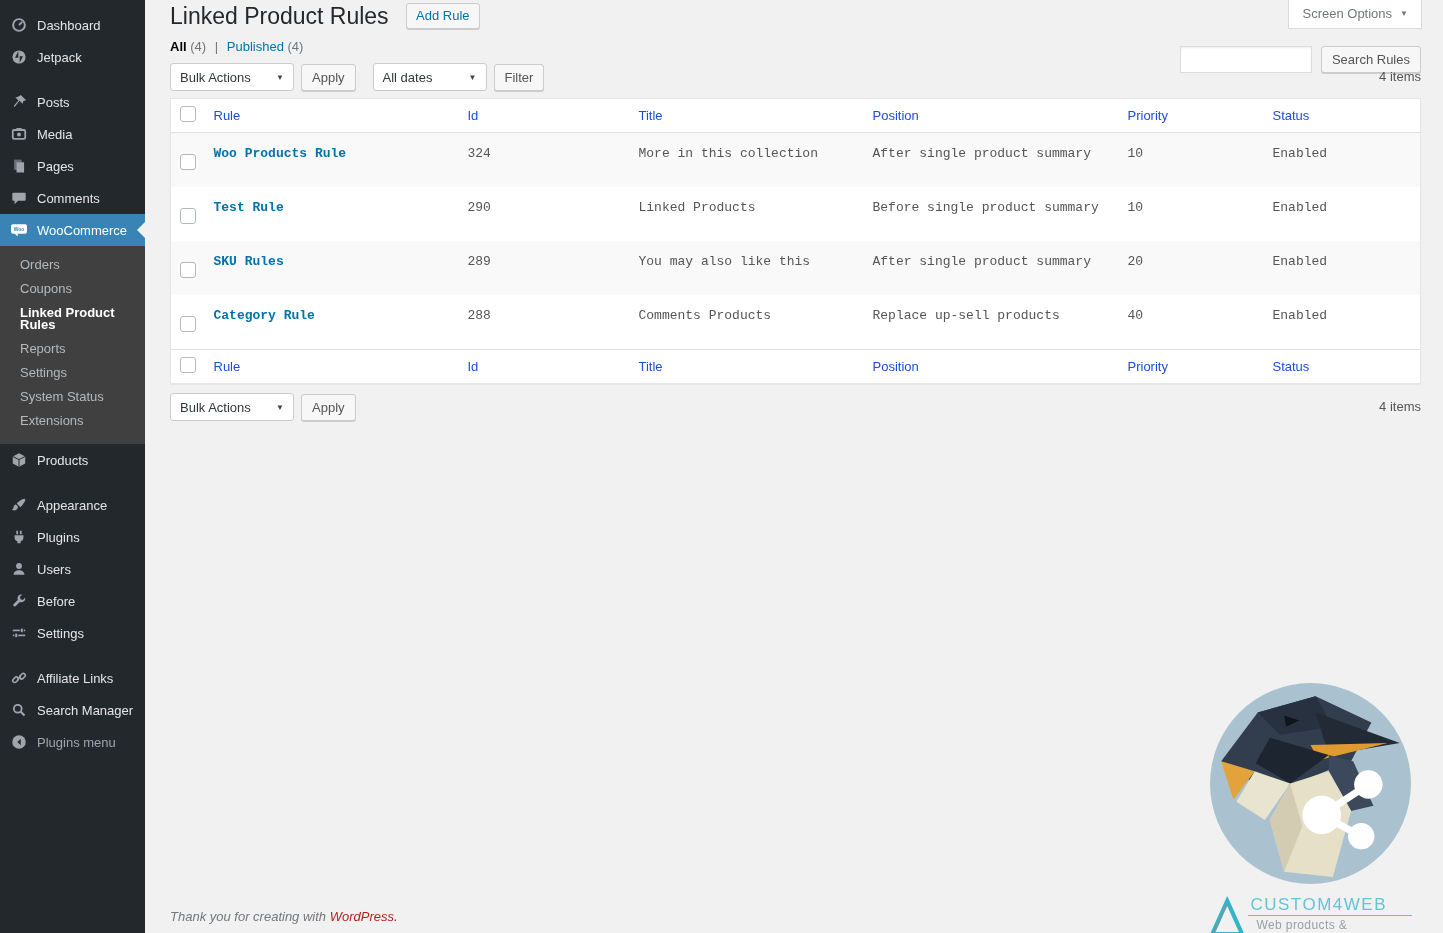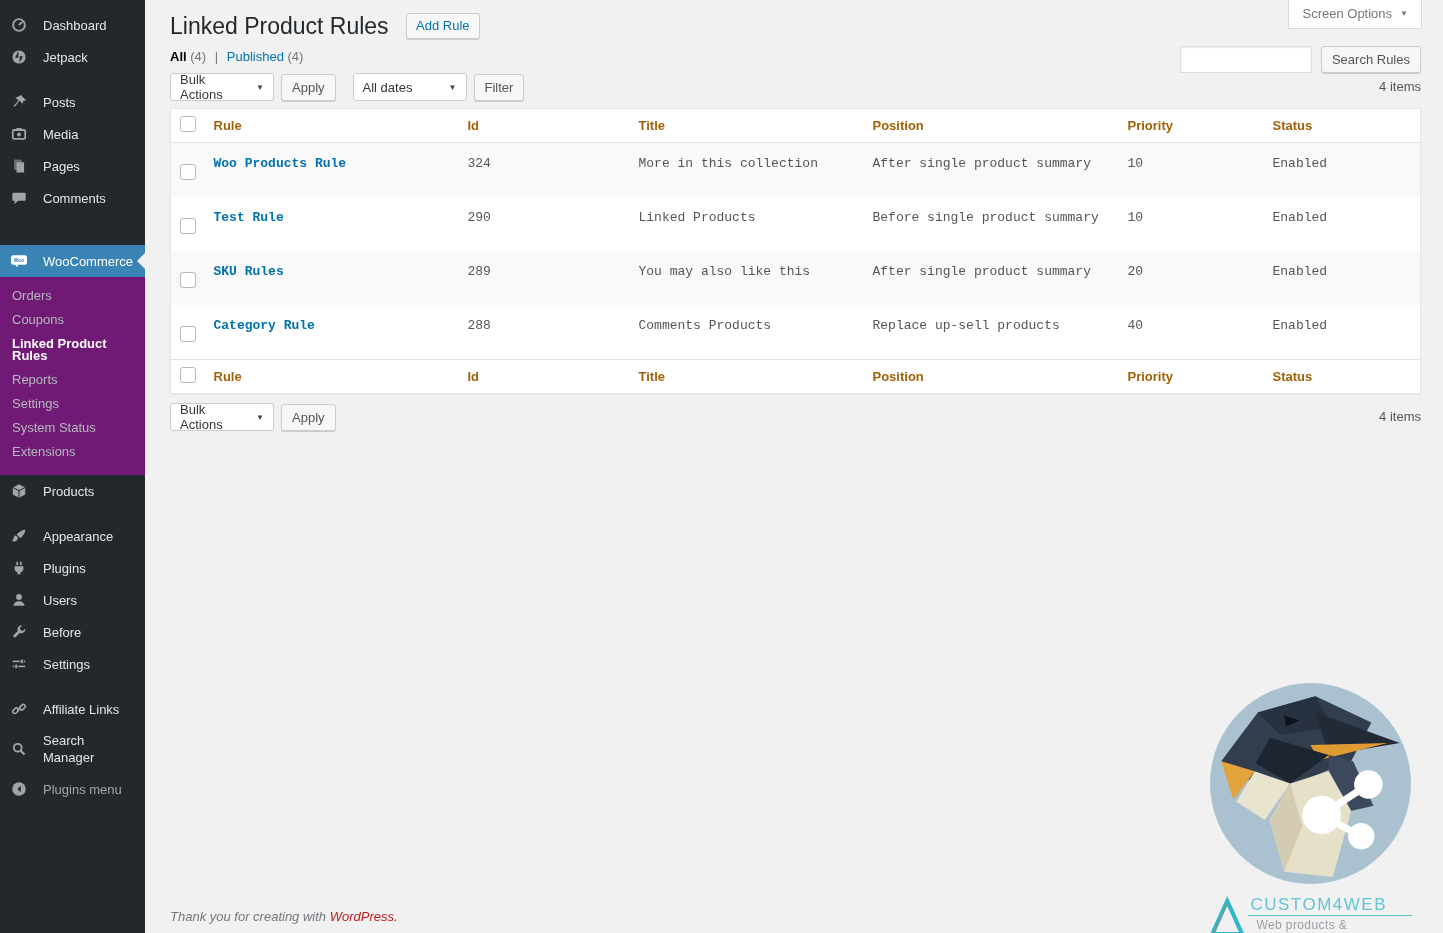--- a/index.html
+++ b/index.html
@@ -12,48 +12,48 @@
     overflow: hidden;
   }
   a { text-decoration: none; cursor: pointer; }
 
   
   #sidebar {
     position: absolute; left:0; top:0; width:145px; height:100%;
     background:#23282d; font-size:13px; z-index:5;
   }
   .menu-item {
-    display:flex; align-items:center; gap:15px;
+    display:flex; align-items:center; gap:9px;
     padding:7px 6px 7px 10px; color:#e5e5e5; cursor:pointer; line-height:17px;
   }
   .menu-item .ic { width:18px; height:18px; flex:0 0 18px; color:#a0a5aa;
     display:flex; align-items:center; justify-content:center; }
-  .menu-item.active { background:#3984b5; color:#fff; position:relative;margin-top:31px; }
+  .menu-item.active { background:#3984b5; color:#fff; position:relative; }
   .menu-item.active .ic { color:#fff; }
   .menu-item.active::after {
     content:""; position:absolute; right:0; top:50%; margin-top:-8px;
     border:8px solid transparent; border-right-color:#f1f1f1;
   }
   .sep { height:13px; }
-  .submenu { background:#701a75; padding:7px 0 11px; }
+  .submenu { background:#404040; padding:7px 8px 11px; }
   .submenu-item { padding:6px 8px 6px 12px; color:#b4b9be; cursor:pointer; line-height:12px; }
   .submenu-item.current { color:#fff; font-weight:bold; }
   .menu-item.collapse { color:#a0a5aa; }
 
   
   #content { margin-left:145px; position:relative; height:100%; padding:0 22px 0 25px; }
 
   .screen-options {
     position:absolute; top:0; right:21px; background:#fff;
     border:1px solid #d9d9d9; border-top:none; padding:6px 13px 7px;
     font-size:13px; color:#72777c; cursor:pointer; display:flex; align-items:center; gap:8px;
   }
   .screen-options .arr { font-size:8px; color:#72777c; }
 
-  .title-row { padding-top:13px; }
+  .title-row { padding-top:3px; }
   h1.page-title { display:inline-block; font-size:23px; font-weight:400; color:#23282d; line-height:26px; }
   .add-rule {
     display:inline-block; margin-left:13px; vertical-align:4px;
     padding:4px 9px; font-size:13px; line-height:16px;
     background:#f7f7f7; border:1px solid #ccc; border-radius:3px;
     color:#0073aa; cursor:pointer; box-shadow:0 1px 0 #ccc;
   }
 
   .search-box { position:absolute; top:46px; right:22px; display:flex; gap:9px; }
   .search-input {
@@ -73,34 +73,34 @@
   .subsubsub a { color:#0073aa; }
   .subsubsub .pipe { color:#72777c; margin:0 5px; }
 
   .toolbar { margin-top:9px; display:flex; align-items:center; position:relative; height:28px; }
   .select {
     height:28px; background:#fff; border:1px solid #ccc; border-radius:3px;
     display:inline-flex; align-items:center; justify-content:space-between;
     padding:0 9px; font-size:13px; color:#32373c; cursor:pointer;
   }
   .select .arr { font-size:8px; color:#444; margin-left:12px; }
-  .select.bulk { width:104px; }
+  .select.bulk { width:124px; }
   .select.dates { width:114px; margin-left:17px; }
   .toolbar .btn { margin-left:7px; }
   .items-count { position:absolute; right:0; top:6px; color:#555; font-size:13px; }
 
   table.rules {
     width:100%; border-collapse:collapse; background:#fff;
     border:1px solid #e5e5e5; box-shadow:0 1px 1px rgba(0,0,0,.04);
     margin-top:7px; font-size:13px; table-layout:fixed;
   }
   col.c-cb { width:33px; } col.c-rule { width:254px; } col.c-id { width:171px; }
   col.c-title { width:234px; } col.c-pos { width:255px; } col.c-pri { width:145px; }
   th { text-align:left; padding:7px 10px; font-weight:400; }
-  th a { color:#a16207;font-weight:bold; }
+  th a { color:#1d4ed8; }
   thead th { border-bottom:1px solid #e1e1e1; }
   tfoot th { border-top:1px solid #e1e1e1; }
   .cb-cell { padding:7px 0 7px 9px; }
   tbody .cb-cell { padding-top:13px; }
   .checkbox {
     width:16px; height:16px; border:1px solid #b4b9be; border-radius:3px;
     background:#fff; display:inline-block; cursor:pointer;
   }
   tbody td { padding:14px 10px 27px; color:#555; vertical-align:top; line-height:13px;font-family:Liberation Mono, monospace; }
   tbody tr.alt { background:#f9f9f9; }

